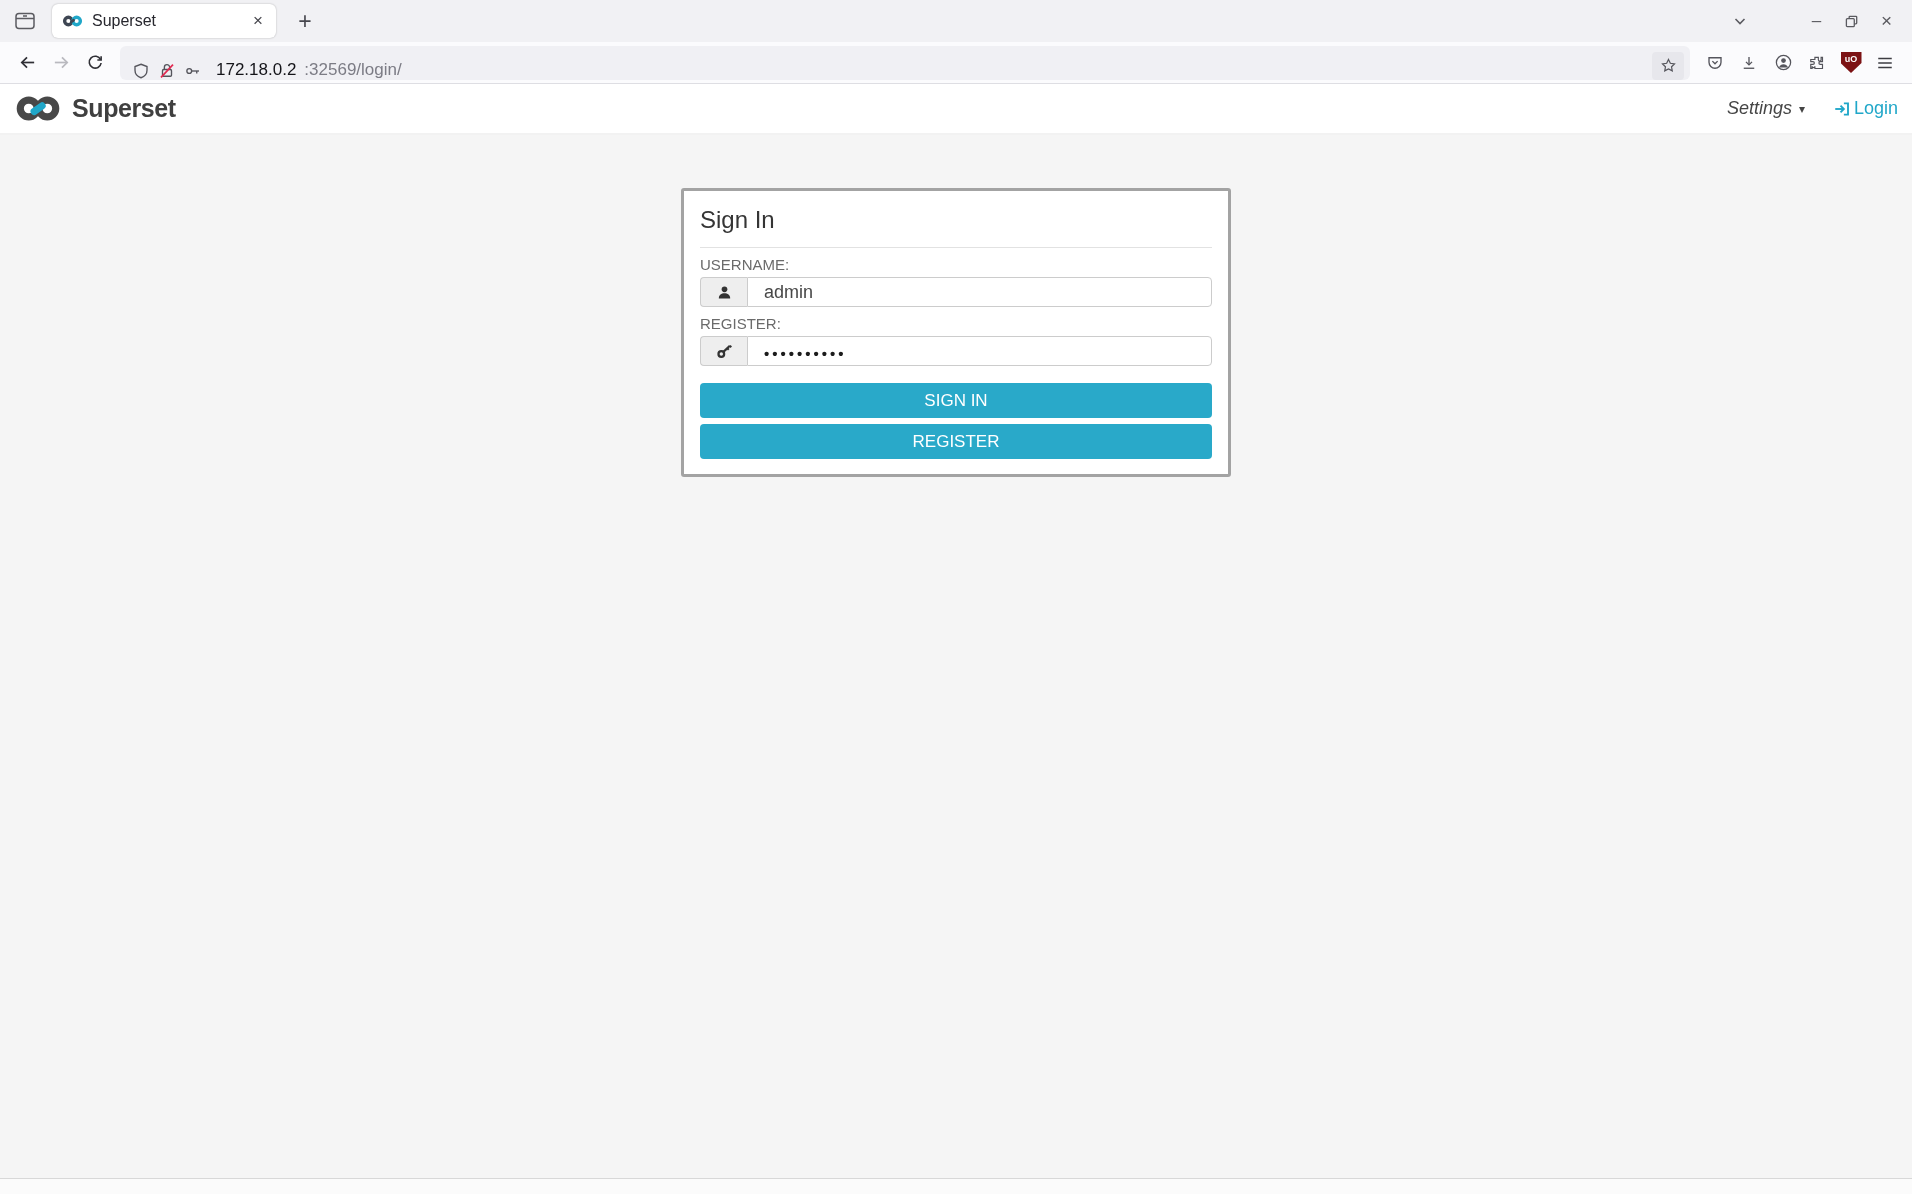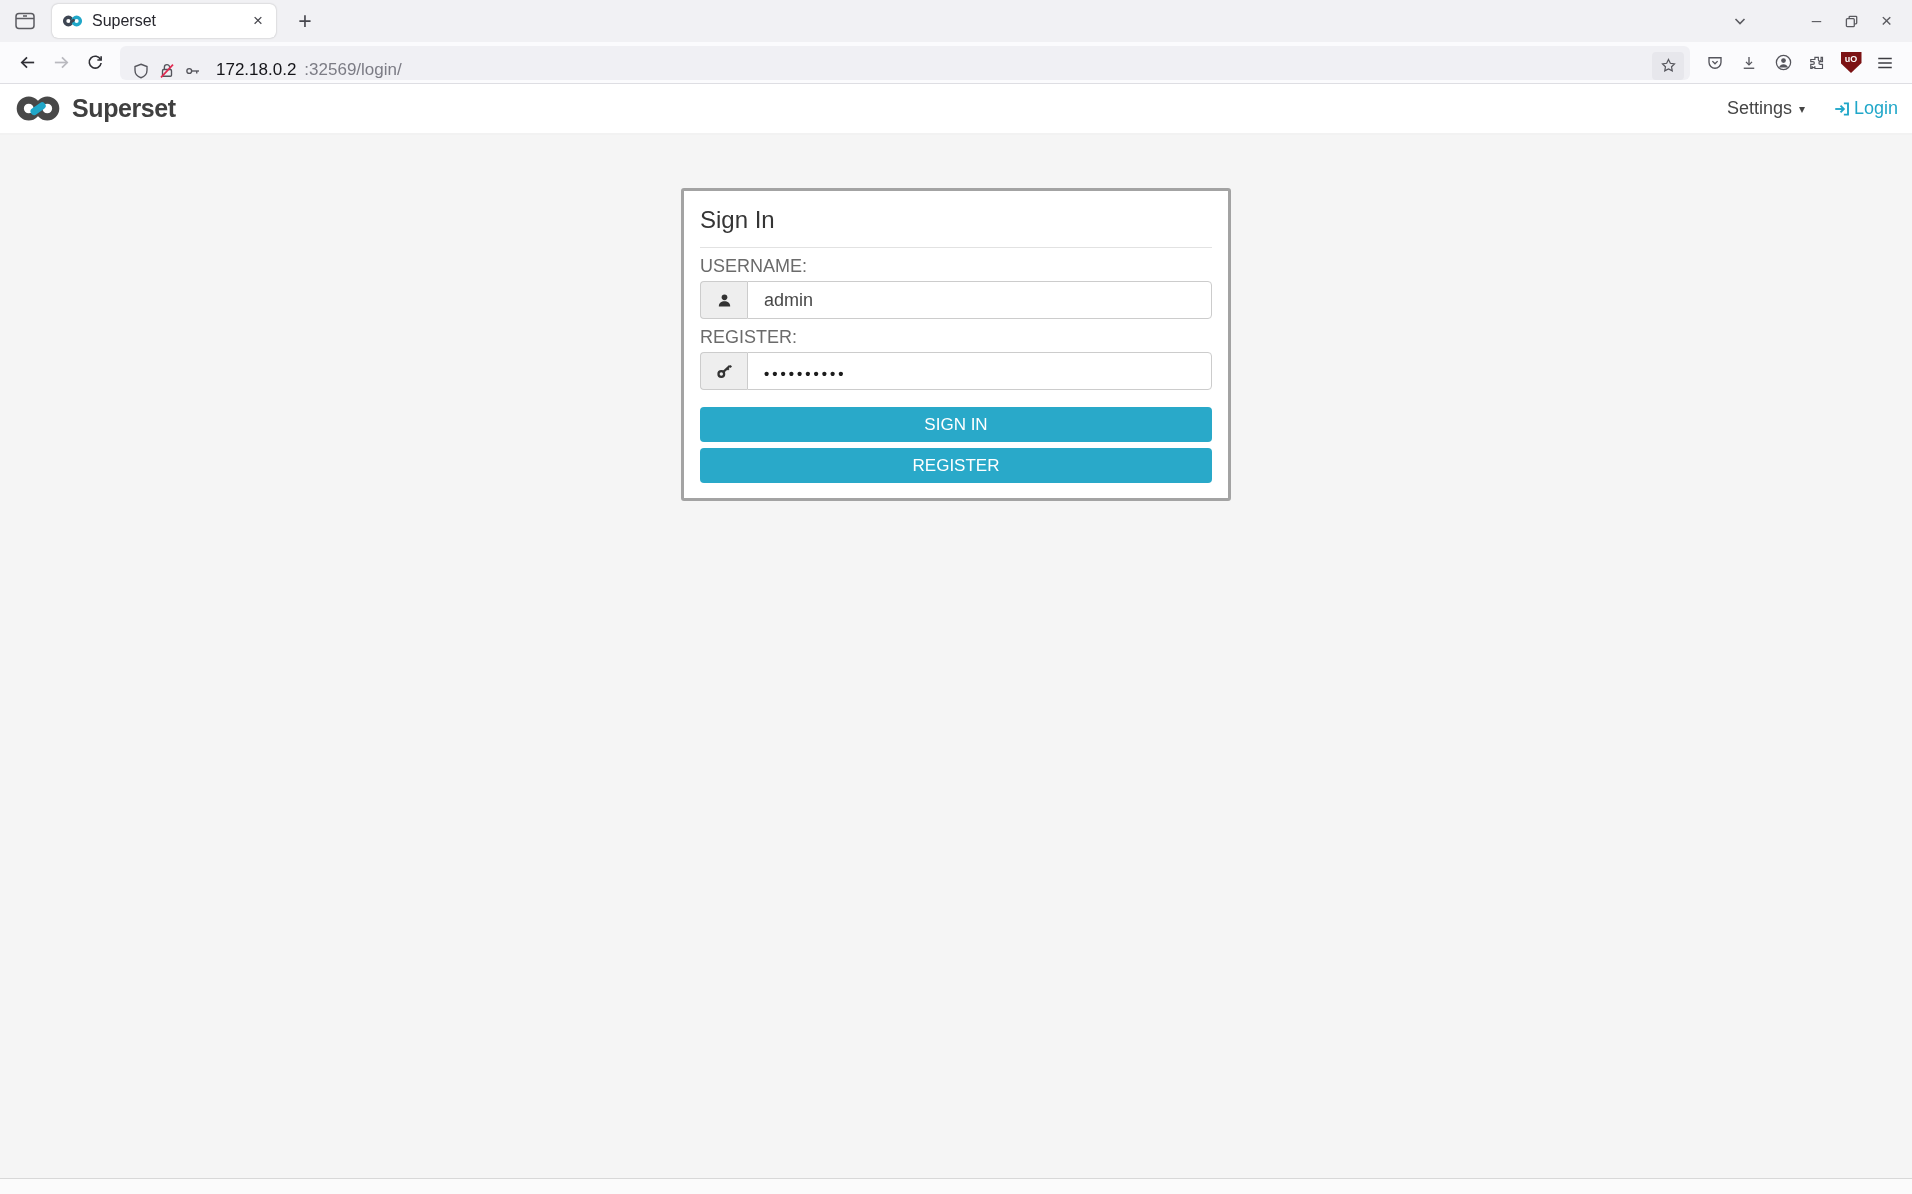--- a/index.html
+++ b/index.html
@@ -56,36 +56,36 @@
   }
 
   
   .navbar {
     flex: 0 0 51px; background: #fff; border-bottom: 2px solid #f2f2f2;
     display: flex; align-items: center; justify-content: space-between; padding: 0 14px 0 14px;
   }
   .brand { display: flex; align-items: center; gap: 10px; }
   .brand-text { font-size: 25px; font-weight: bold; color: #404040; letter-spacing: -0.4px; }
   .nav-right { display: flex; align-items: center; gap: 28px; }
-  .settings-link { display: flex; align-items: center; gap: 7px; font-size: 18px; color: #454545; cursor: default; }
+  .settings-link { display: flex; align-items: center; gap: 7px; font-size: 18px; color: #454545; cursor: default; font-style: italic; }
   .caret { font-size: 12px; color: #454545; }
   .login-link { display: flex; align-items: center; gap: 3px; font-size: 18px; color: var(--accent); text-decoration: none; }
 
   
   .page-body { flex: 1; background: var(--page_bg); display: flex; justify-content: center; align-items: flex-start; }
   .card {
     width: 550px; margin-top: 53px; background: #fff;
     border: 3px solid #a3a3a3; border-radius: 3px;
   }
   .card-header { margin: 0 16px; padding: 15px 0 13px; border-bottom: 1px solid #e2e2e2; }
   .card-title { font-size: 24px; color: #353535; font-weight: 400; }
   .card-inner { padding: 0 16px 15px; }
   .instruction { font-size: 18px; color: #353535; margin: 26px 0 9px; }
-  .field-label { font-size: 18px; color: #6b6b6b; margin: 8px 0 4px; }
-  .input-group { display: flex; height: 38px; border-radius: 9px; }
+  .field-label { font-size: 15px; color: #6b6b6b; margin: 8px 0 4px; }
+  .input-group { display: flex; height: 30px; border-radius: 9px; }
   .addon {
     flex: 0 0 47px; background: #eee; border: 1px solid #ccc; border-right: 0;
     border-radius: 4px 0 0 4px; display: flex; align-items: center; justify-content: center;
   }
   .tin {
     flex: 1; border: 1px solid #ccc; border-radius: 0 4px 4px 0;
     font-family: "Liberation Sans", sans-serif; font-size: 18px; color: #484848;
     padding: 0 16px; background: #fff; outline: none;
   }
   .tin.pw { font-size: 15px; font-weight: bold; letter-spacing: 3px; color: #1c1c1c; padding-top: 4px; }

